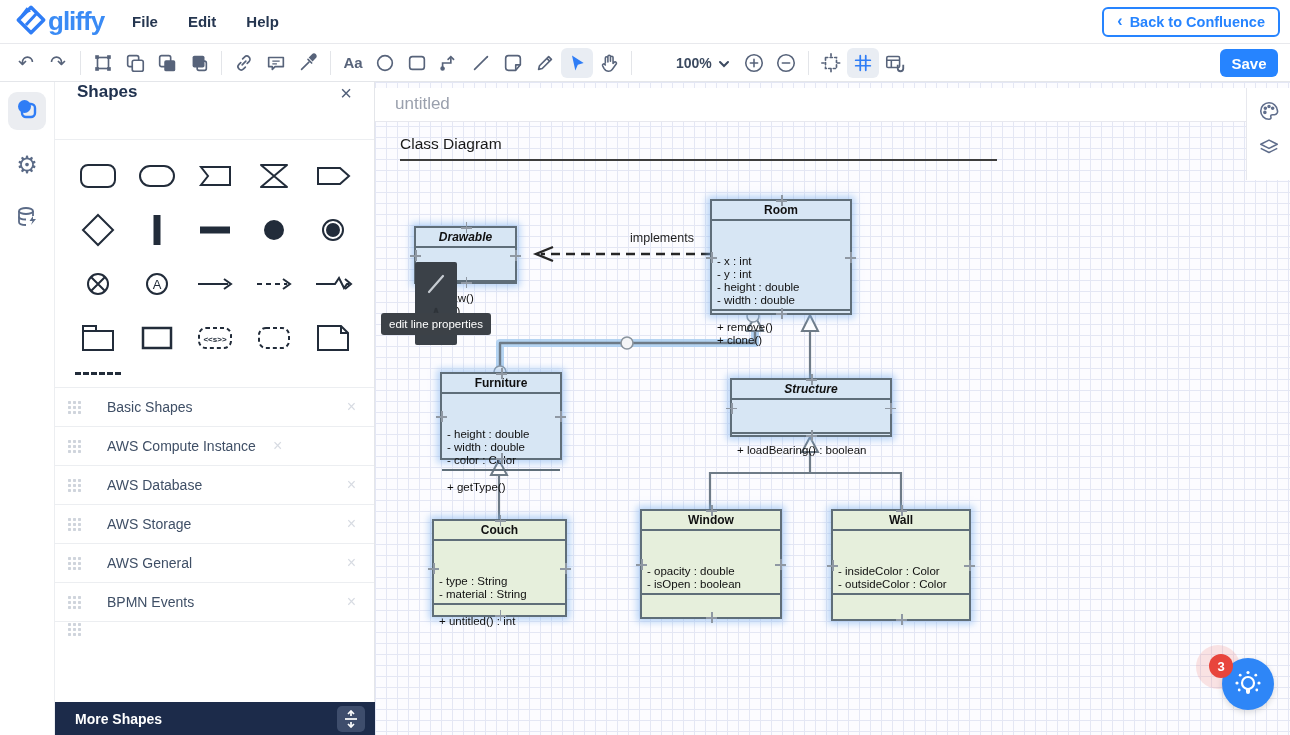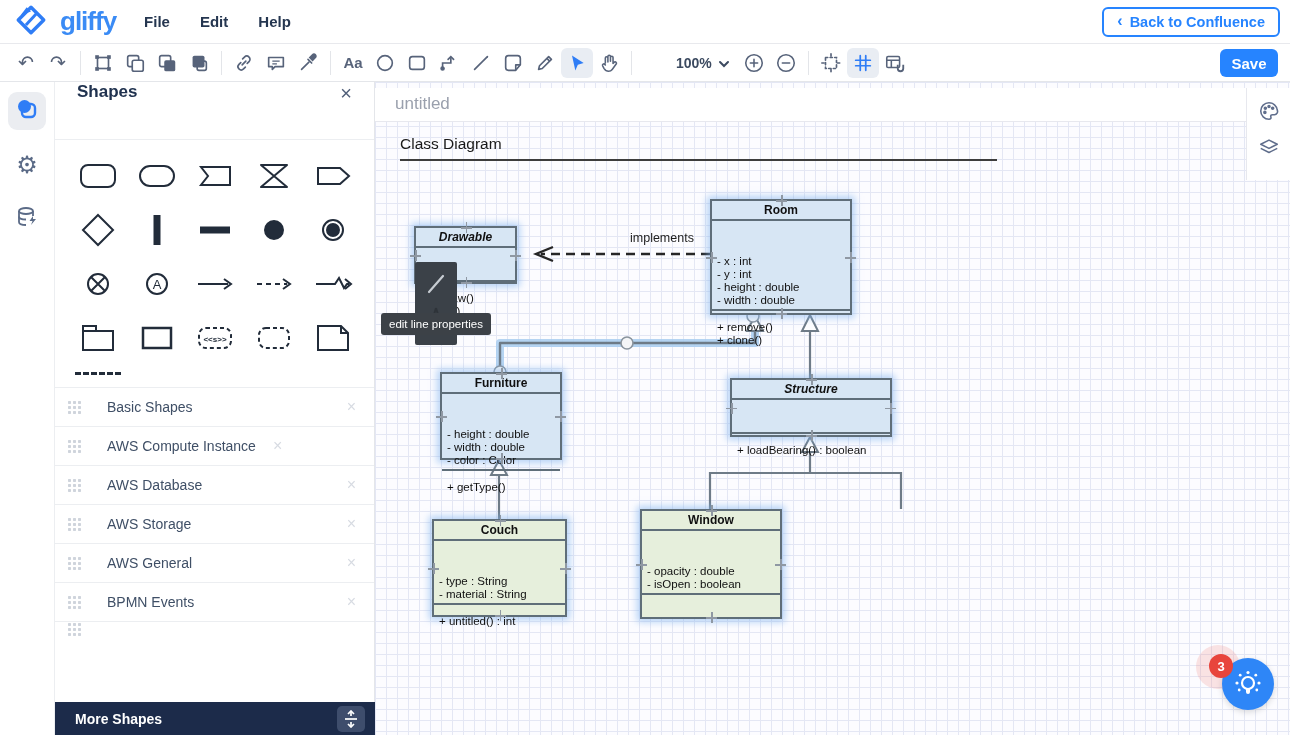--- a/index.html
+++ b/index.html
@@ -3,21 +3,21 @@
 <meta charset="utf-8">
 <style>
   * { margin:0; padding:0; box-sizing:border-box; }
   html,body { width:1290px; height:735px; overflow:hidden; }
   body { font-family:"Liberation Sans", sans-serif; background:#fff; }
   .app { position:relative; width:1290px; height:735px; overflow:hidden; background:#fff; }
 
   
   .top-header { position:absolute; left:0; top:0; width:1290px; height:44px; background:#fff; border-bottom:1px solid #e8e9ed; display:flex; align-items:center; z-index:30; }
   .logo-wrap { display:flex; align-items:center; margin-left:14px; }
-  .logo-text { color:#3a8bf5; font-size:26px; font-weight:bold; letter-spacing:-1px; margin-left:12px; }
+  .logo-text { color:#3a8bf5; font-size:26px; font-weight:bold; letter-spacing:-1px; margin-left:0; }
   .menubar { display:flex; margin-left:28px; gap:30px; }
   .menu-item { font-size:15px; font-weight:600; color:#253650; cursor:pointer; }
   .back-btn { position:absolute; right:10px; top:7px; height:30px; padding:0 13px; border:2px solid #2684ff; border-radius:6px; background:#fff; color:#2684ff; font-size:14.5px; font-weight:700; display:flex; align-items:center; gap:7px; cursor:pointer; }
   .back-chevron { font-size:16px; font-weight:700; margin-top:-2px; }
 
   
   .toolbar { position:absolute; left:0; top:44px; width:1290px; height:38px; background:#fff; border-bottom:1px solid #e4e6ea; display:flex; align-items:center; padding-left:10px; z-index:30; }
   .tbi { width:32px; height:30px; display:flex; align-items:center; justify-content:center; border-radius:6px; cursor:pointer; color:#57637a; flex:0 0 auto; }
   .tbi svg { display:block; }
   .tbi.active { background:#e9edf3; }
@@ -598,20 +598,32 @@
         <span class="cp s"></span>
         <span class="cp w"></span>
         <span class="cp e"></span>
       <div class="title">Window</div>
       <div class="attrs">
         <div>- opacity : double</div>
         <div>- isOpen : boolean</div>
       </div>
     </div>
 
+    <div class="uml green" style="left:456px; top:427px; width:140px; height:112px;">
+      <span class="cp n"></span>
+        <span class="cp s"></span>
+        <span class="cp w"></span>
+        <span class="cp e"></span>
+      <div class="title">Wall</div>
+      <div class="attrs">
+        <div>- insideColor : Color</div>
+        <div>- outsideColor : Color</div>
+      </div>
+      <div class="methods"></div>
+    </div>
 
     <div class="line-props-btn">
       <svg width="26" height="30" viewBox="0 0 26 30">
         <path d="M6 24 L20 8" stroke="#c7ccd2" stroke-width="2.2" stroke-linecap="round"></path>
       </svg>
       <svg class="lp-arrow" width="26" height="34" viewBox="0 0 26 34">
         <path d="M13 4 L5 30 M13 4 L21 30 M8 20 H18" stroke="#1f2429" stroke-width="2" fill="none"></path>
       </svg>
     </div>
     <div class="lp-tooltip">edit line properties</div>

